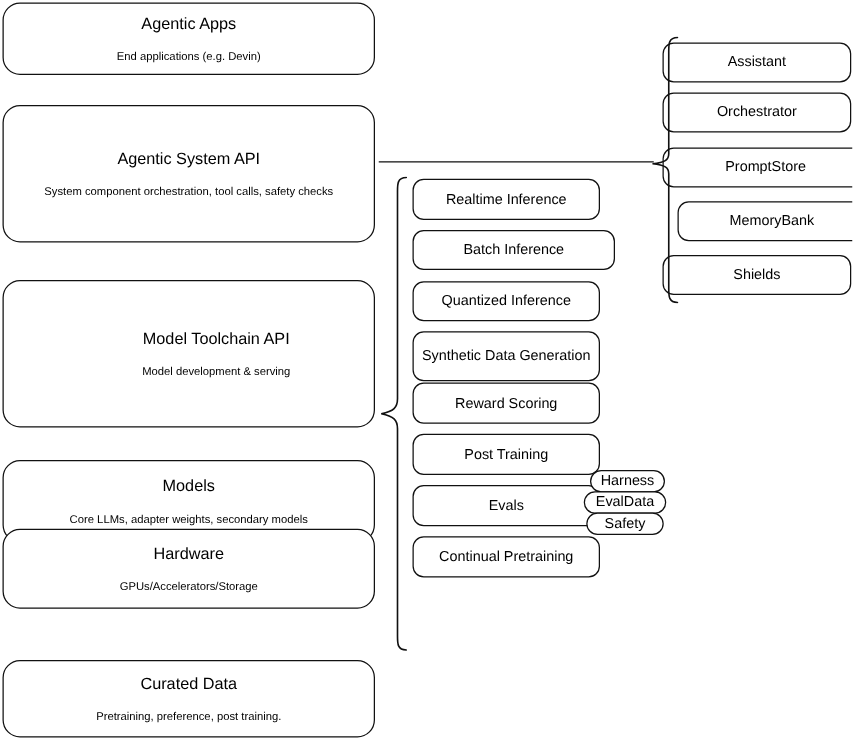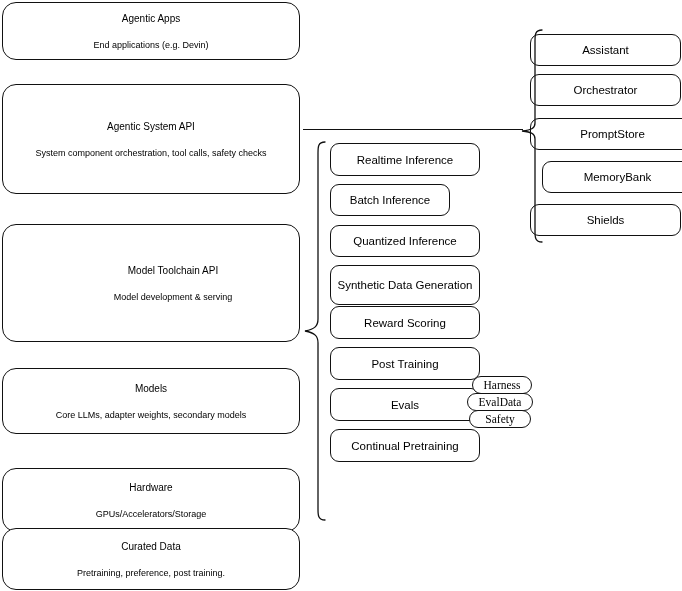--- a/index.html
+++ b/index.html
@@ -27,21 +27,21 @@
     flex-direction: column;
     align-items: center;
     justify-content: center;
     text-align: center;
   }
   
   .layer {
     border-radius: 14px;
   }
   .layer .title {
-    font-size: 10px;
+    font-size: 13px;
     line-height: 16px;
     color: #000;
   }
   .layer .subtitle {
     font-size: 9px;
     line-height: 13px;
     margin-top: 12px;
     color: #000;
   }
   
@@ -58,21 +58,20 @@
     box-sizing: border-box;
     border: 1.3px solid #111111;
     background: #ffffff;
     border-radius: 999px;
     display: flex;
     align-items: center;
     justify-content: center;
     font-size: 11.5px;
     line-height: 14px;
     z-index: 5;
-    font-family: Liberation Serif, serif;
   }
   
   .connector {
     position: absolute;
     background: #111111;
     height: 1.3px;
     z-index: 1;
   }
   .brace {
     position: absolute;
@@ -98,21 +97,21 @@
   <div class="node layer" style="left:2px; top:224px; width:298px; height:118px;padding-left:44px;">
     <div class="title">Model Toolchain API</div>
     <div class="subtitle">Model development &amp; serving</div>
   </div>
 
   <div class="node layer" style="left:2px; top:368px; width:298px; height:66px;">
     <div class="title">Models</div>
     <div class="subtitle">Core LLMs, adapter weights, secondary models</div>
   </div>
 
-  <div class="node layer" style="left:2px; top:468px; width:298px; height:64px;">
+  <div class="node layer" style="left:2px; top:423px; width:298px; height:64px;">
     <div class="title">Hardware</div>
     <div class="subtitle">GPUs/Accelerators/Storage</div>
   </div>
 
   <div class="node layer" style="left:2px; top:528px; width:298px; height:62px;">
     <div class="title">Curated Data</div>
     <div class="subtitle">Pretraining, preference, post training.</div>
   </div>
 
   <div class="connector" style="left:303px; top:129px; width:220px;"></div>
@@ -126,21 +125,21 @@
   <div class="brace" style="left:521px; top:29px; width:22px; height:214px;">
     <svg width="22" height="214" viewBox="0 0 22 214" fill="none" xmlns="http://www.w3.org/2000/svg">
       <path d="M21 1 C14 1 14 6 14 12 L14 94 C14 99 11 101 1 102 C11 103 14 105 14 110 L14 202 C14 208 14 213 21 213" stroke="#111111" stroke-width="1.3" fill="none" stroke-linecap="round"></path>
     </svg>
   </div>
 
   <div class="node chip" style="left:330px; top:143px; width:150px; height:33px;">
     <div class="title">Realtime Inference</div>
   </div>
 
-  <div class="node chip" style="left:330px; top:184px; width:120px; height:32px;">
+  <div class="node chip" style="left:330px; top:184px; width:162px; height:32px;">
     <div class="title">Batch Inference</div>
   </div>
 
   <div class="node chip" style="left:330px; top:225px; width:150px; height:32px;">
     <div class="title">Quantized Inference</div>
   </div>
 
   <div class="node chip" style="left:330px; top:265px; width:150px; height:40px;">
     <div class="title">Synthetic Data Generation</div>
   </div>

